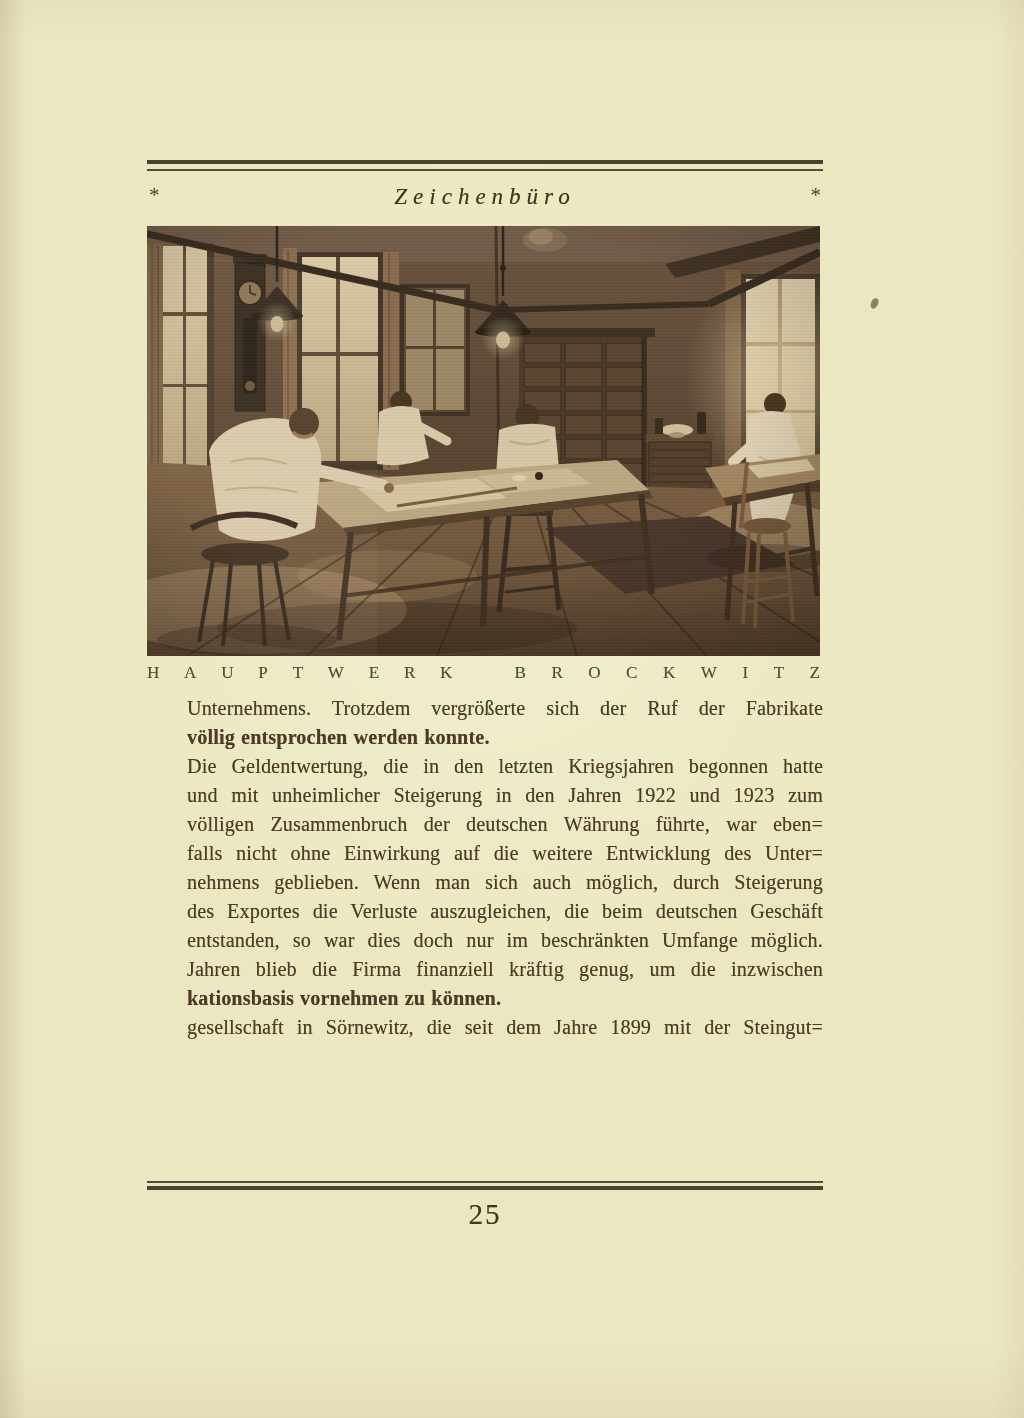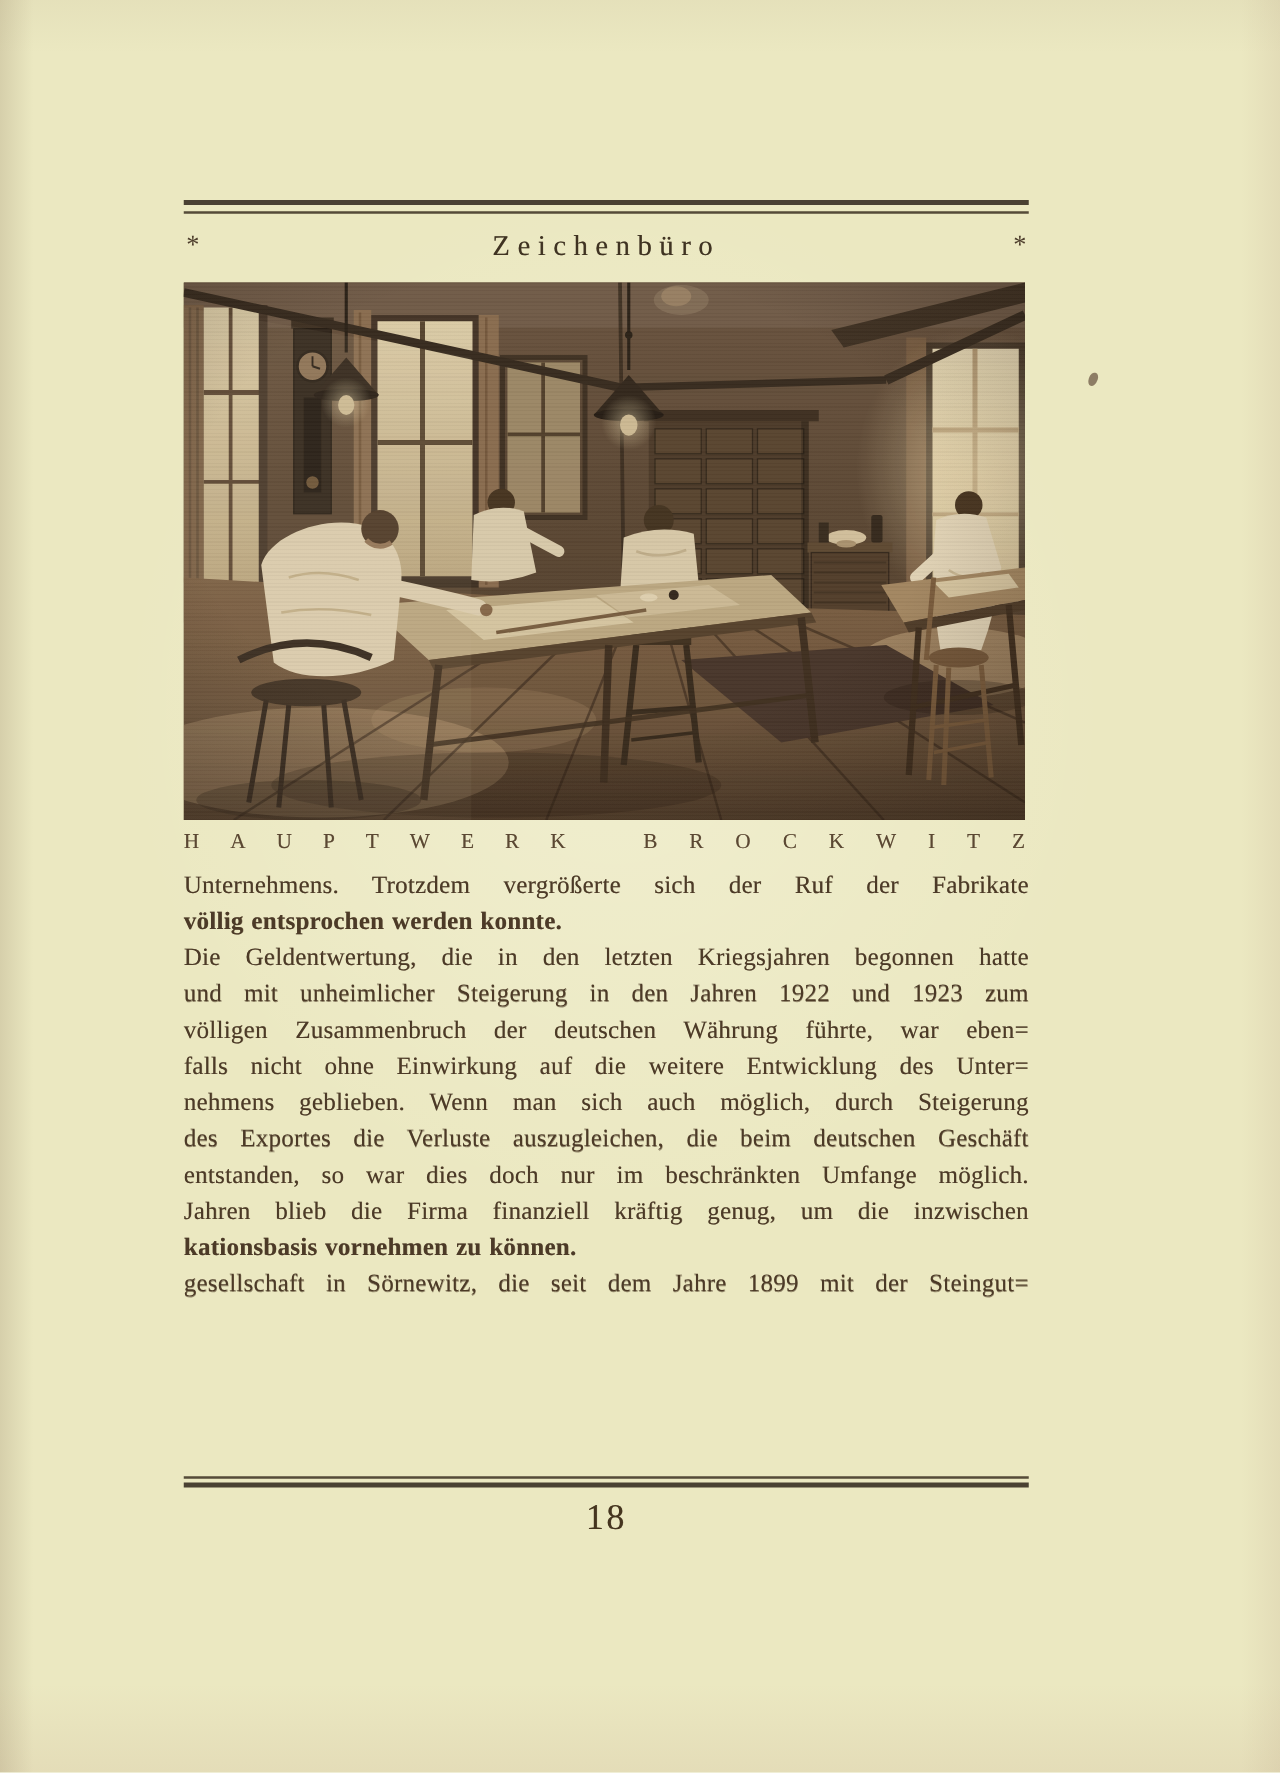--- a/index.html
+++ b/index.html
@@ -22,21 +22,21 @@
   .rule.hthick{top:160px;height:4px;}
   .rule.hthin{top:169px;height:2px;background:#554b39;}
   .rule.fthin{top:1181px;height:2px;background:#554b39;}
   .rule.fthick{top:1186px;height:4px;}
   
   .header-row{position:absolute;left:147px;top:182px;width:676px;height:30px;}
   .ornament{position:absolute;top:3px;font-size:21px;color:#4c3c2b;line-height:1;}
   .ornament.left{left:2px;}
   .ornament.right{right:2px;}
   .page-title{
-    text-align:center;font-size:23px;letter-spacing:6px;
+    text-align:center;font-style:italic;font-size:23px;letter-spacing:6px;
     color:#3f3322;line-height:30px;
     text-shadow:0.2px 0.2px 0.4px rgba(63,51,34,0.5);
   }
   
   .photo{
     position:absolute;left:147px;top:226px;width:673px;height:430px;
     box-shadow:inset 0 0 0 1px rgba(58,42,28,0.35);
     background:#5c4737;
   }
   .photo svg{display:block;width:100%;height:100%;}
@@ -54,20 +54,21 @@
   .cap-word{display:flex;justify-content:space-between;flex:1;}
   
   .body-text{position:absolute;left:147px;top:694px;width:676px;}
   .line{
     font-size:20px;line-height:29px;
     text-align:justify;text-align-last:justify;
     letter-spacing:0.2px;word-spacing:1px;
     color:#4c3a27;
     text-shadow:0.25px 0.25px 0.35px rgba(76,58,39,0.55);
     white-space:normal;
+    margin-left:40px;
   }
   .line.para-end{text-align-last:left;font-weight:bold;}
   
   .page-number{
     position:absolute;left:147px;top:1198px;width:676px;
     text-align:center;font-size:29px;letter-spacing:2px;color:#45351f;
     text-shadow:0.25px 0.25px 0.4px rgba(69,53,31,0.5);
   }
   .speck{
     position:absolute;left:871px;top:298px;width:7px;height:11px;
@@ -391,16 +392,16 @@
     <div class="line">des Exportes die Verluste auszugleichen, die beim deutschen Geschäft</div>
     <div class="line">entstanden, so war dies doch nur im beschränkten Umfange möglich.</div>
     <div class="line">Jahren blieb die Firma finanziell kräftig genug, um die inzwischen</div>
     <div class="line para-end">kationsbasis vornehmen zu können.</div>
     <div class="line">gesellschaft in Sörnewitz, die seit dem Jahre 1899 mit der Steingut=</div>
   </div>
 
   <div class="rule fthin"></div>
   <div class="rule fthick"></div>
 
-  <div class="page-number">18</div>
+  <div class="page-number">25</div>
 
   <div class="speck"></div>
 </div>
 
 </body></html>

